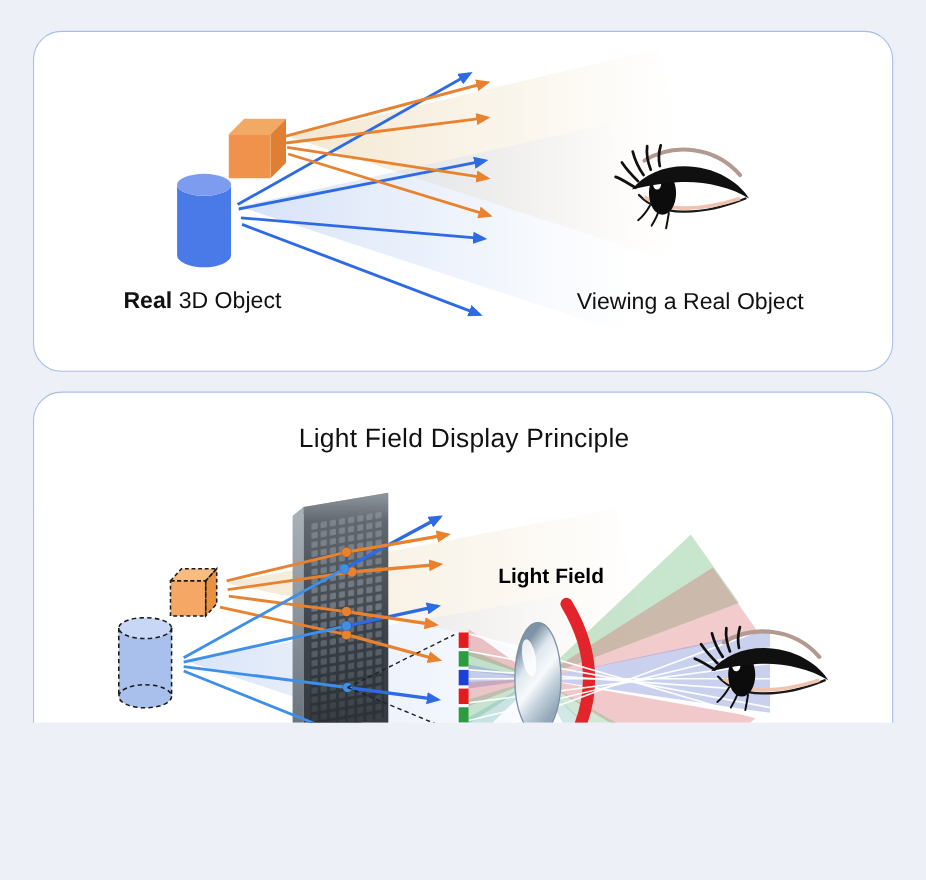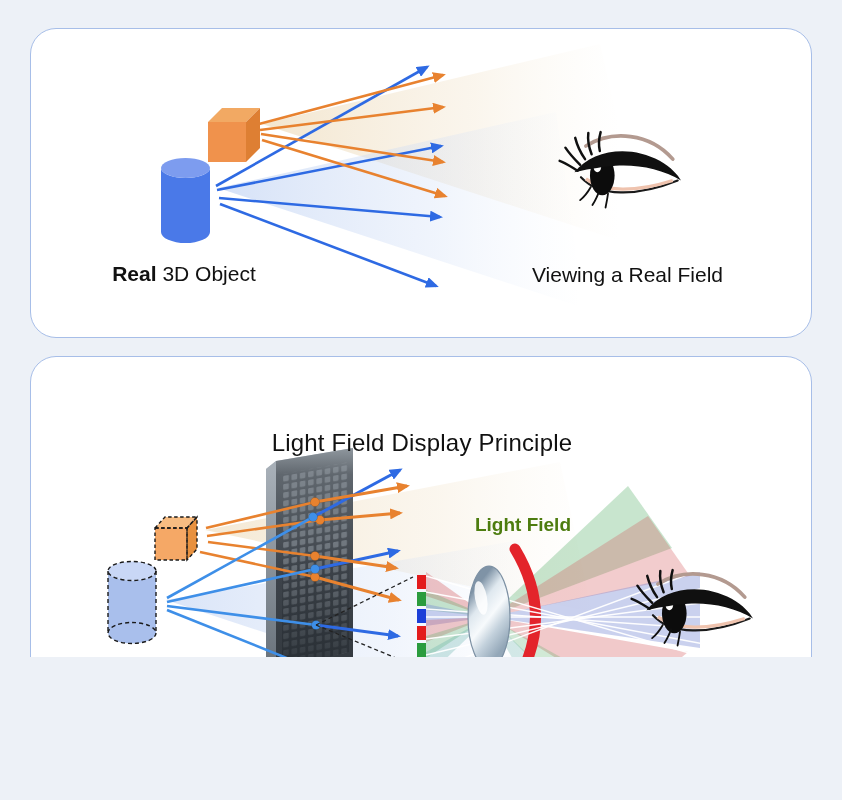--- a/index.html
+++ b/index.html
@@ -5,23 +5,23 @@
   html,body{margin:0;padding:0;background:#EDF1F7;}
   .stage{position:relative;width:842px;height:657px;background:#EDF1F7;overflow:hidden;
          font-family:"Liberation Sans",sans-serif;color:#111;}
   .panel{position:absolute;background:#ffffff;border:1.5px solid #A7BEE8;border-radius:26px;box-sizing:border-box;}
   #panel-real{left:30px;top:28px;width:782px;height:310px;}
   #panel-display{left:30px;top:356px;width:782px;height:412px;}
   svg.overlay{position:absolute;left:0;top:0;width:842px;height:800px;display:block;}
   .lbl{position:absolute;text-align:center;}
   #label-real{left:84px;top:262px;width:200px;font-size:21px;}
   #caption-view{left:500px;top:263px;width:255px;font-size:21px;}
-  #title-display{left:122px;top:385px;width:600px;font-size:24px;font-weight:500;letter-spacing:.2px;margin-top:44px;}
+  #title-display{left:122px;top:385px;width:600px;font-size:24px;font-weight:500;letter-spacing:.2px;}
   #label-virtual{left:58px;top:659px;width:160px;font-size:21px;line-height:28px;}
-  #label-lightfield{left:431px;top:514px;width:140px;font-size:19px;font-weight:600;color:#4d7c0f;text-align:right;}
+  #label-lightfield{left:431px;top:514px;width:140px;font-size:19px;font-weight:600;color:#000000;}
   .b{font-weight:700;}
 </style>
 </head>
 <body>
 
 <div class="stage">
 
   <div class="panel" id="panel-real"></div>
   <div class="panel" id="panel-display"></div>
 
@@ -239,19 +239,19 @@
         <polygon points="187,528 197,517 197,549 187,560"></polygon>
         <polygon points="155,528 187,528 187,560 155,560"></polygon>
       </g>
     </g>
 
     <use href="#eyeShape" transform="translate(630,566) scale(0.82)"></use>
   </svg>
 
   <div class="lbl" id="label-real"><span class="b">Real</span><span> 3D Object</span></div>
 
-  <div class="lbl" id="caption-view">Viewing a Real Field</div>
+  <div class="lbl" id="caption-view">Viewing a Real Object</div>
 
   <div class="lbl" id="title-display">Light Field Display Principle</div>
 
 
   <div class="lbl" id="label-lightfield">Light Field</div>
 </div>
 
 </body></html>

